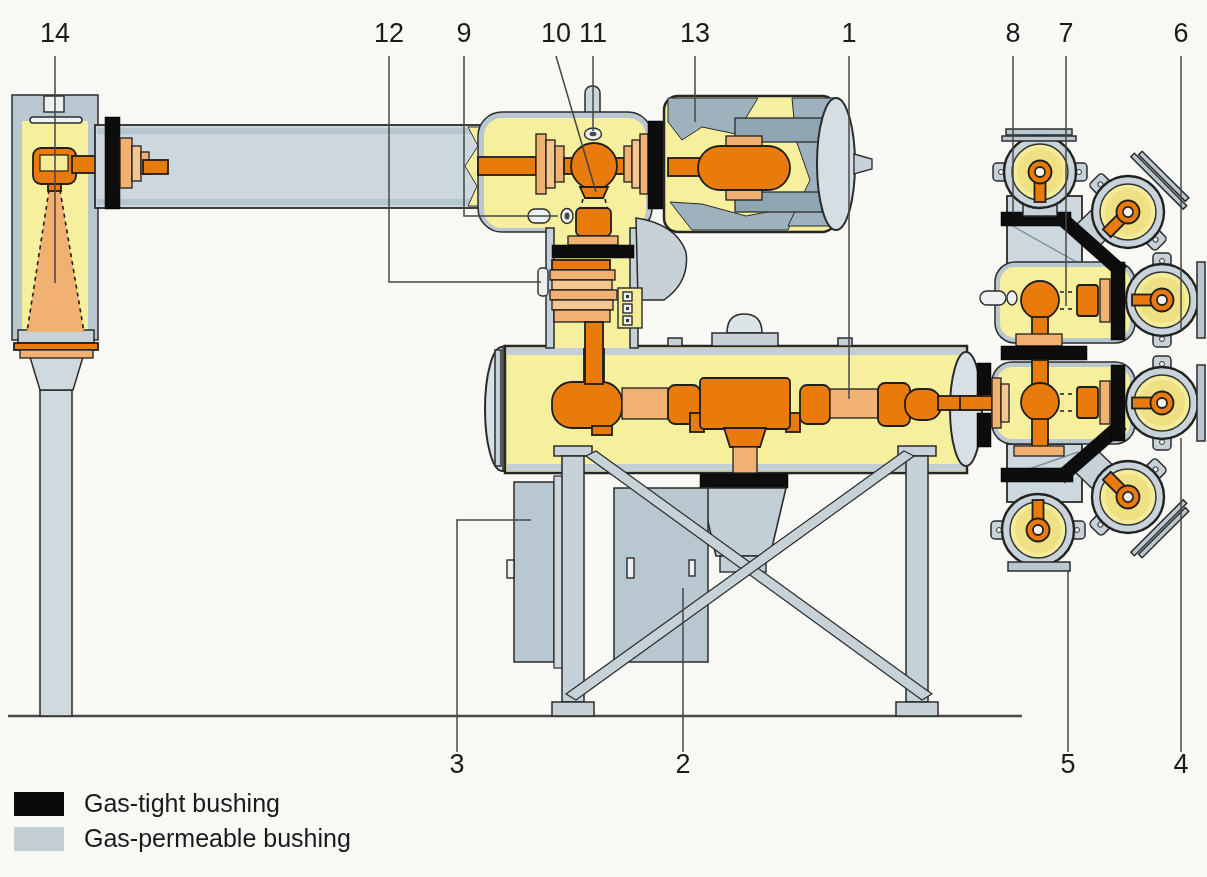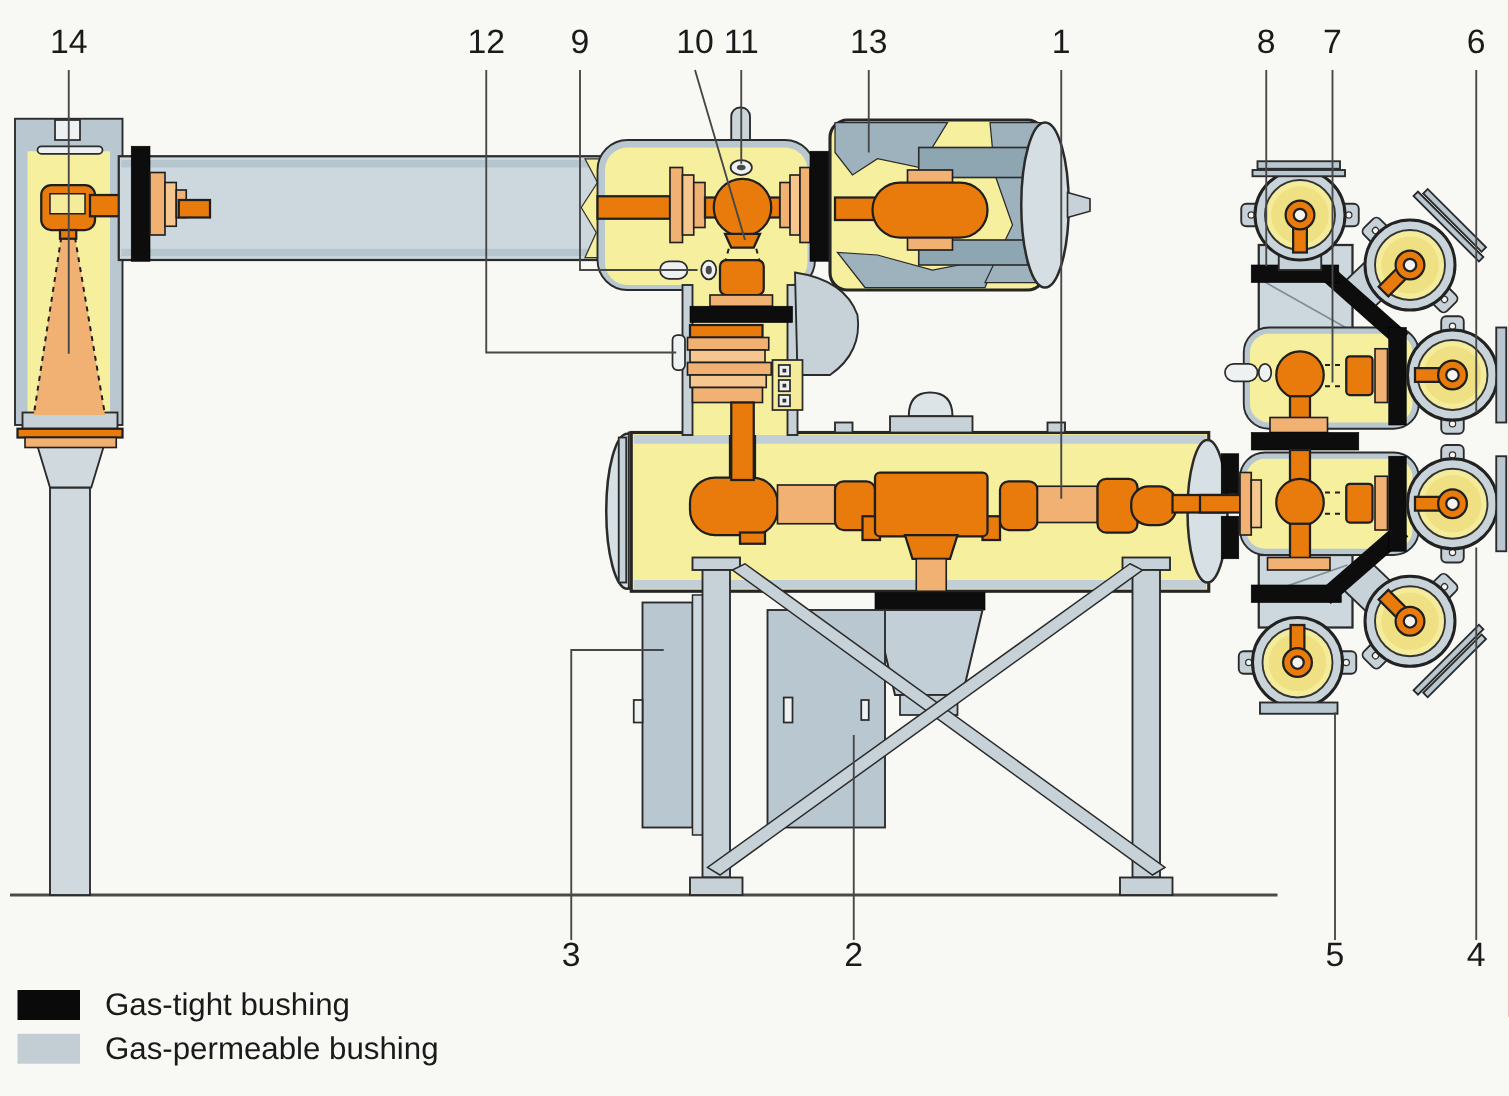--- a/index.html
+++ b/index.html
@@ -1,16 +1,16 @@
 <!DOCTYPE html>
 <html><head>
 <meta charset="utf-8">
 <style>
   html,body{margin:0;padding:0;background:#f8f8f5;}
-  .stage{position:relative;width:1207px;height:877px;background:#ef4444;overflow:hidden;
+  .stage{position:relative;width:1207px;height:877px;background:#bef264;overflow:hidden;
          font-family:"Liberation Sans",sans-serif;}
   svg{display:block}
   
   .steel   {fill:#c6d2d8;stroke:#2b2b2b;stroke-width:1.5}
   .steel2  {fill:#b9c8d0;stroke:#2b2b2b;stroke-width:1.5}
   .steeldk {fill:#9db2bd;stroke:#2b2b2b;stroke-width:1}
   .shell   {fill:#f5ef9e;stroke:#262626;stroke-width:2.5}
   .gas     {fill:#f5ef9e;stroke:none}
   .duct    {fill:#cdd8de;stroke:#2b2b2b;stroke-width:1.8}
   .cond    {fill:#e97a0c;stroke:#1f1f1f;stroke-width:1.8}

